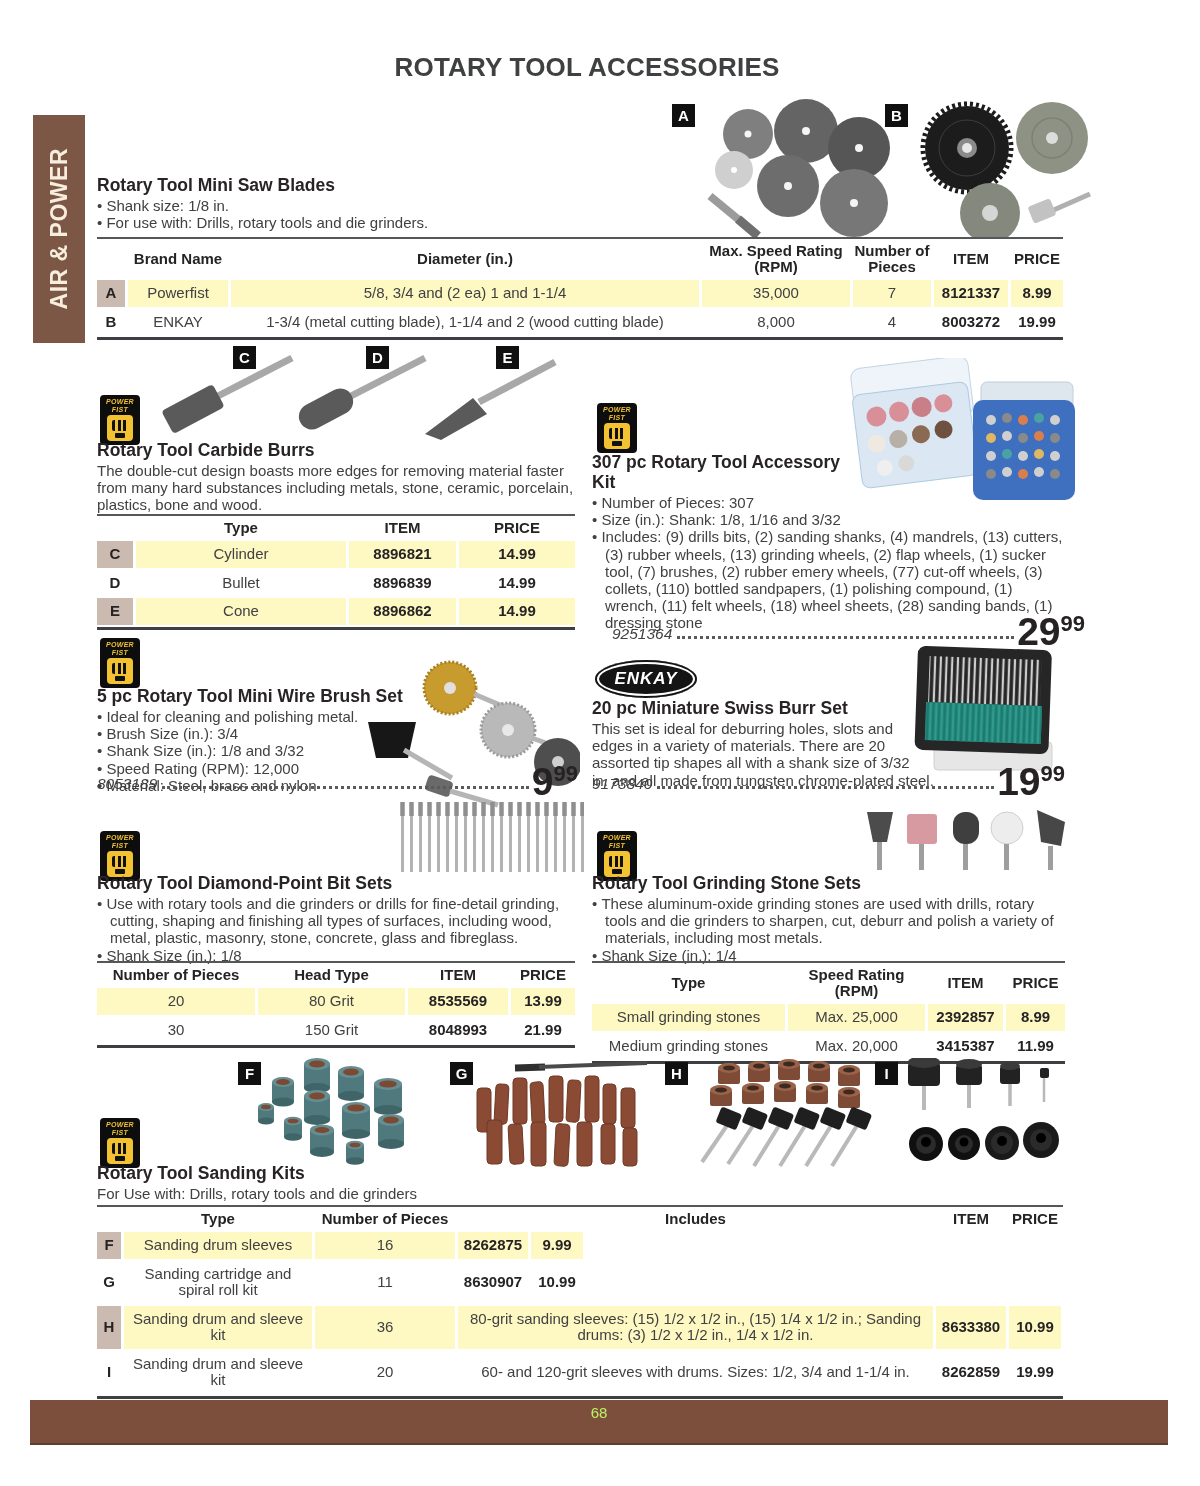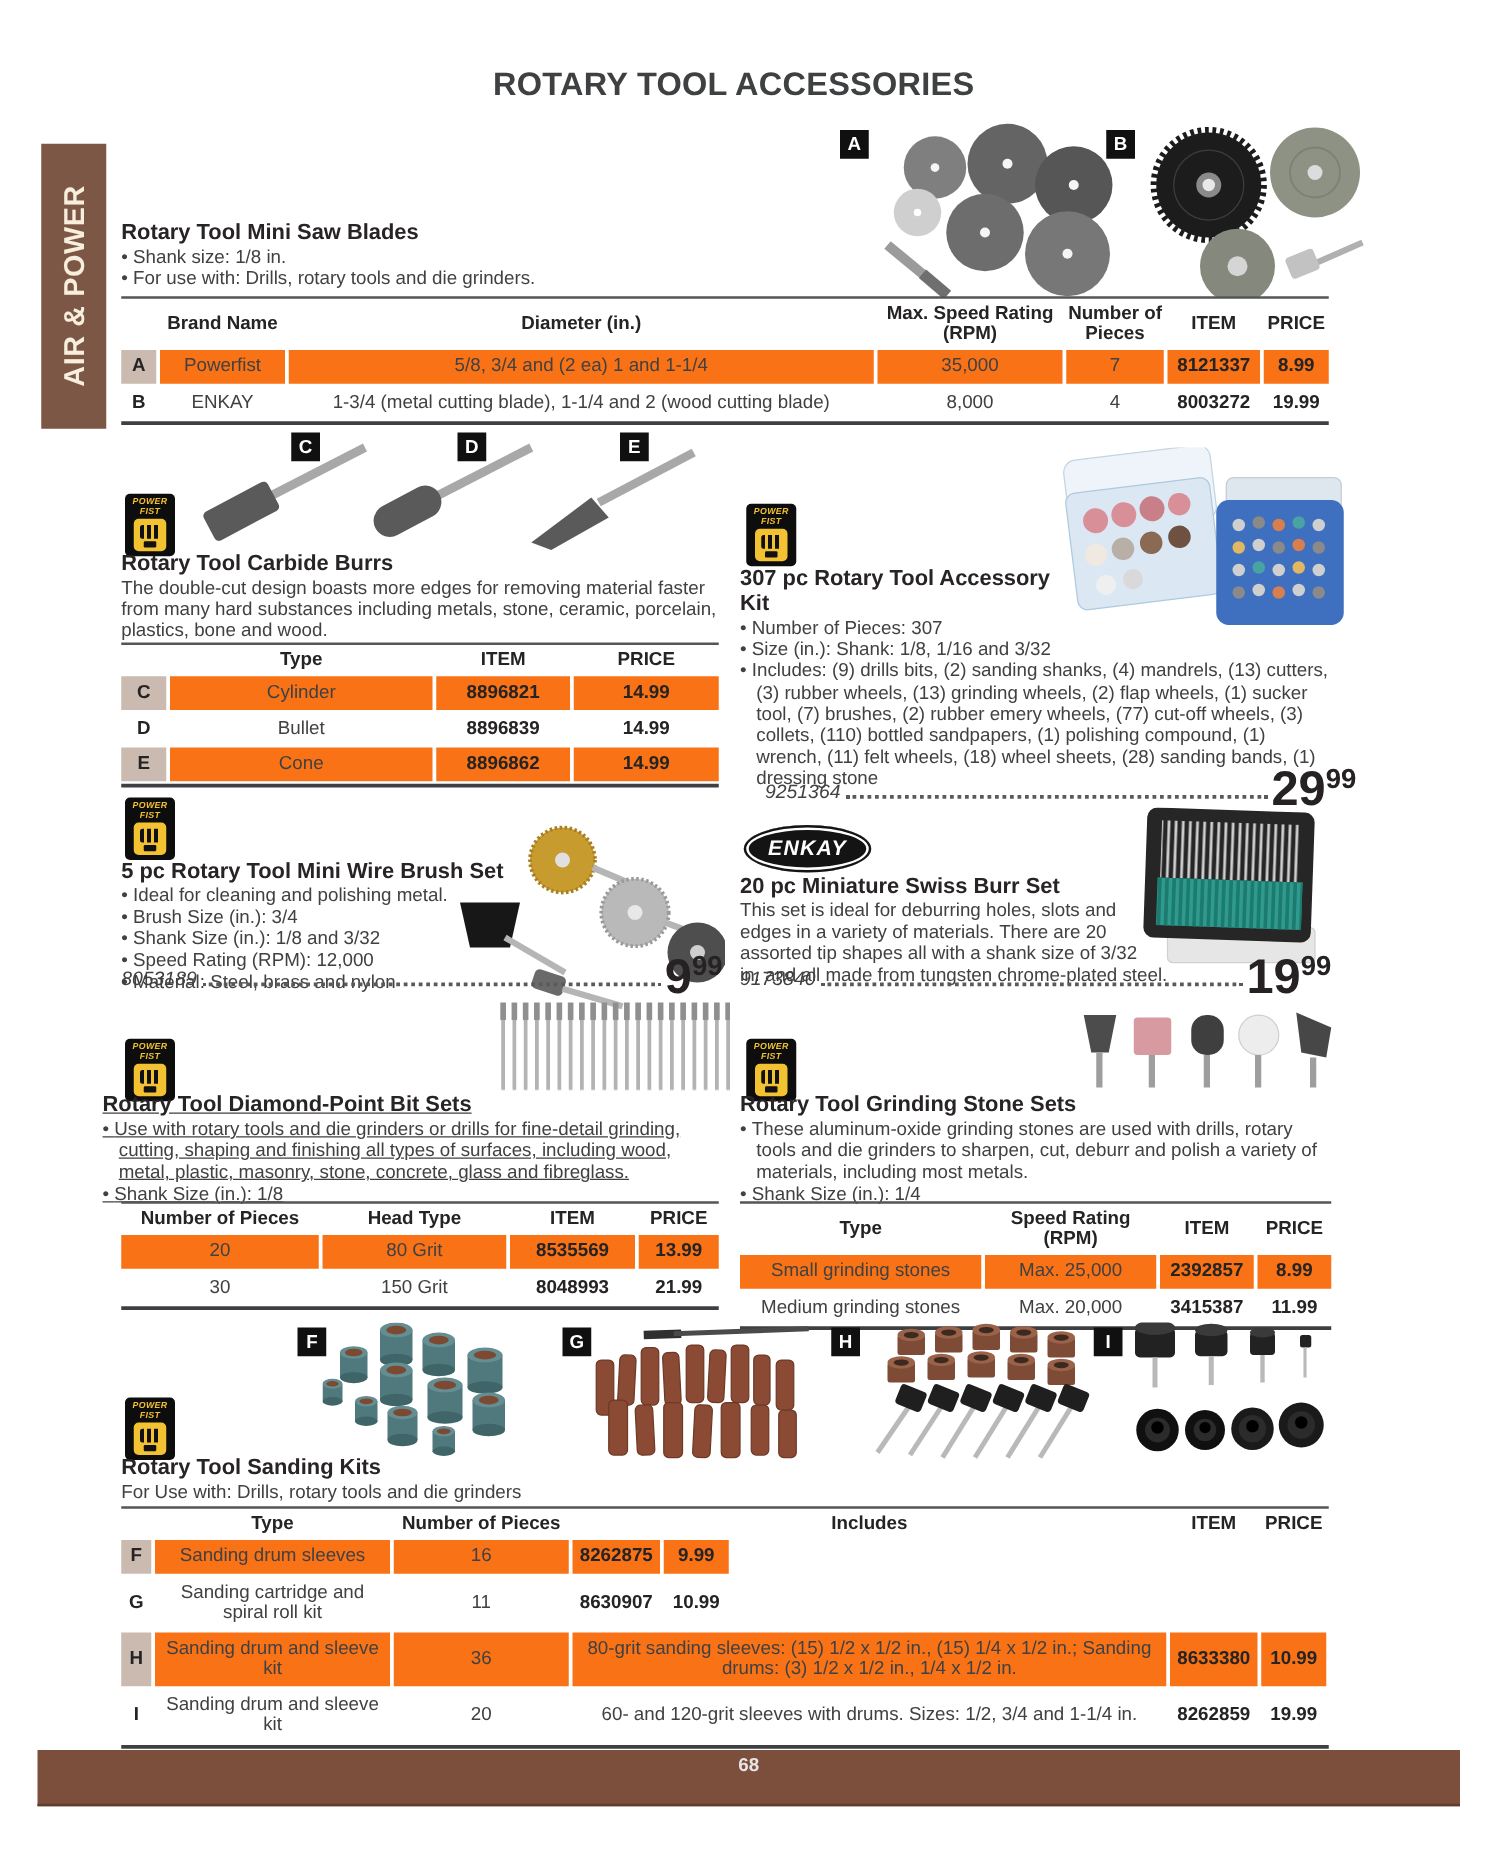--- a/index.html
+++ b/index.html
@@ -29,21 +29,21 @@
   .big-price .cents{font-size:22px;vertical-align:14px;letter-spacing:0;}
 
   
   .tbl{position:absolute;border-top:2px solid #55565a;border-bottom:3px solid #3e3f43;padding-bottom:2px;}
   .thead{display:flex;align-items:center;padding:4px 0 3px 0;}
   .thead .c{font-weight:bold;color:#262324;font-size:15px;line-height:16px;background:none;}
   .trow{display:flex;align-items:stretch;margin-top:2px;}
   .trow .c{display:flex;align-items:center;justify-content:center;font-size:15px;line-height:16.5px;padding:5px 3px;}
   .c{text-align:center;margin-right:3px;box-sizing:border-box;flex-shrink:0;}
   .c:last-child{margin-right:0;}
-  .shaded .c{background:#f97316;}
+  .shaded .c{background:#fef9c3;}
   .shaded .letter{background:#cbbaaf;}
   .letter{font-weight:bold;color:#262324;}
   .bold{font-weight:bold;color:#262324;}
 
   .t1c1{width:28px}.t1c2{width:100px}.t1c3{width:468px}.t1c4{width:148px}.t1c5{width:78px}.t1c6{width:74px}.t1c7{width:52px}
   .t2c1{width:36px}.t2c2{width:210px}.t2c3{width:107px}.t2c4{width:116px}
   .t3c1{width:158px}.t3c2{width:147px}.t3c3{width:100px}.t3c4{width:64px}
   .t4c1{width:193px}.t4c2{width:137px}.t4c3{width:75px}.t4c4{width:59px}
   .t5c1{width:24px}.t5c2{width:188px}.t5c3{width:140px}.t5c4{width:475px}.t5c5{width:70px}.t5c6{width:52px}
 
@@ -59,21 +59,21 @@
   .pf .fist::after{content:"";position:absolute;left:8px;bottom:3px;width:10px;height:5px;background:#111;border-radius:1px;}
 
   
   .enkay-logo{position:absolute;width:102px;height:38px;background:#141414;border-radius:50%;display:flex;align-items:center;justify-content:center;
       color:#fff;font-weight:bold;font-style:italic;font-size:17px;letter-spacing:1px;
       box-shadow:inset 0 0 0 2px #141414, inset 0 0 0 4px #ffffff;}
 
   
   .footer{left:30px;top:1400px;width:1138px;height:45px;background:#7c4f3c;border-bottom:2px solid #5f3e30;
       display:flex;justify-content:center;align-items:flex-start;padding-top:4px;box-sizing:border-box;}
-  .footer span{color:#e5e5e5;font-size:15px;font-weight:bold;}
+  .footer span{color:#bef264;font-size:15px;font-weight:normal;}
 </style>
 </head>
 <body>
 
 <div id="page">
 
   <div class="abs page-title">ROTARY TOOL ACCESSORIES</div>
 
   <div class="abs side-tab">
     <span>AIR &amp; POWER</span>
@@ -335,21 +335,21 @@
         <line x1="4.5" y1="12" x2="4.5" y2="72" stroke="#b3b3b3" stroke-width="3"></line>
         <line x1="4.5" y1="2" x2="4.5" y2="16" stroke="#8f8f8f" stroke-width="4.5"></line>
       </pattern>
     </defs>
     <rect width="186" height="78" fill="url(#p-bit)"></rect>
   </svg>
   <div class="pf" style="left:100px;top:831px;">
     <div class="t"><span>POWER</span><br><span>FIST</span></div>
     <div class="fist"></div>
   </div>
-  <div class="abs" style="left:82px;top:873px;width:480px;text-decoration:underline;">
+  <div class="abs" style="left:97px;top:873px;width:480px;">
     <div class="h2">Rotary Tool Diamond-Point Bit Sets</div>
     <ul class="bullets">
       <li>Use with rotary tools and die grinders or drills for fine-detail grinding, cutting, shaping and finishing all types of surfaces, including wood, metal, plastic, masonry, stone, concrete, glass and fibreglass.</li>
       <li>Shank Size (in.): 1/8</li>
     </ul>
   </div>
   <div class="tbl" style="left:97px;top:961px;width:478px;">
     <div class="thead">
       <div class="c t3c1">Number of Pieces</div>
       <div class="c t3c2">Head Type</div>

